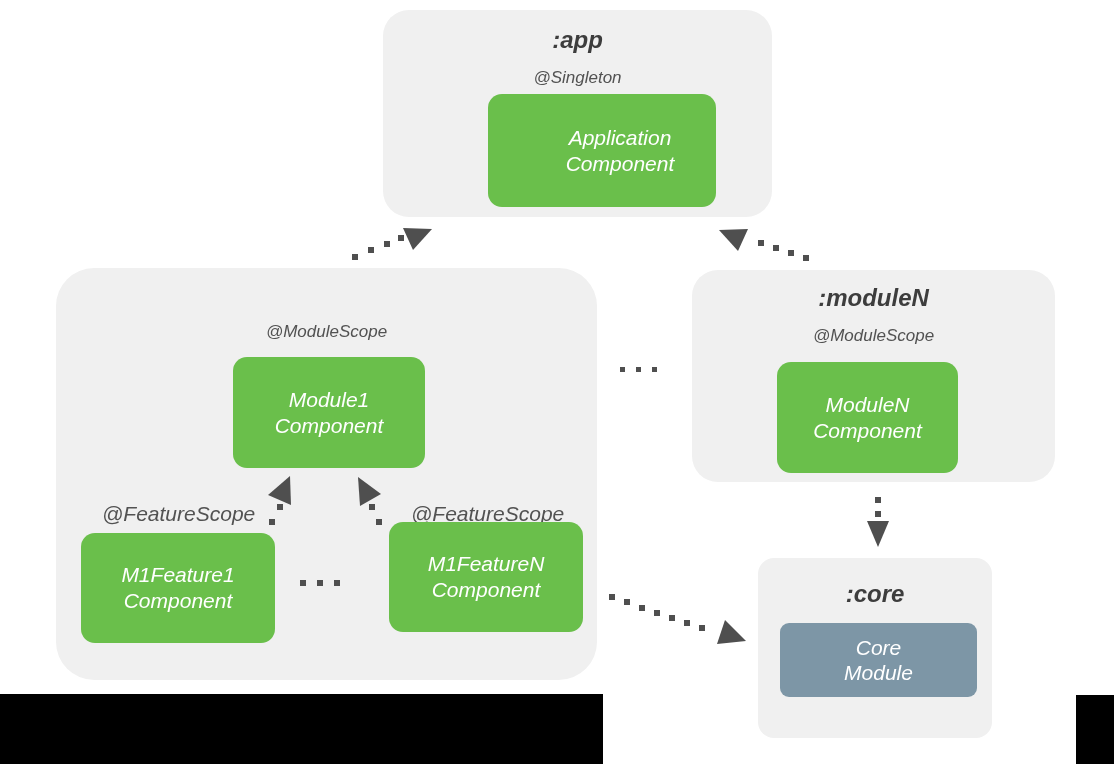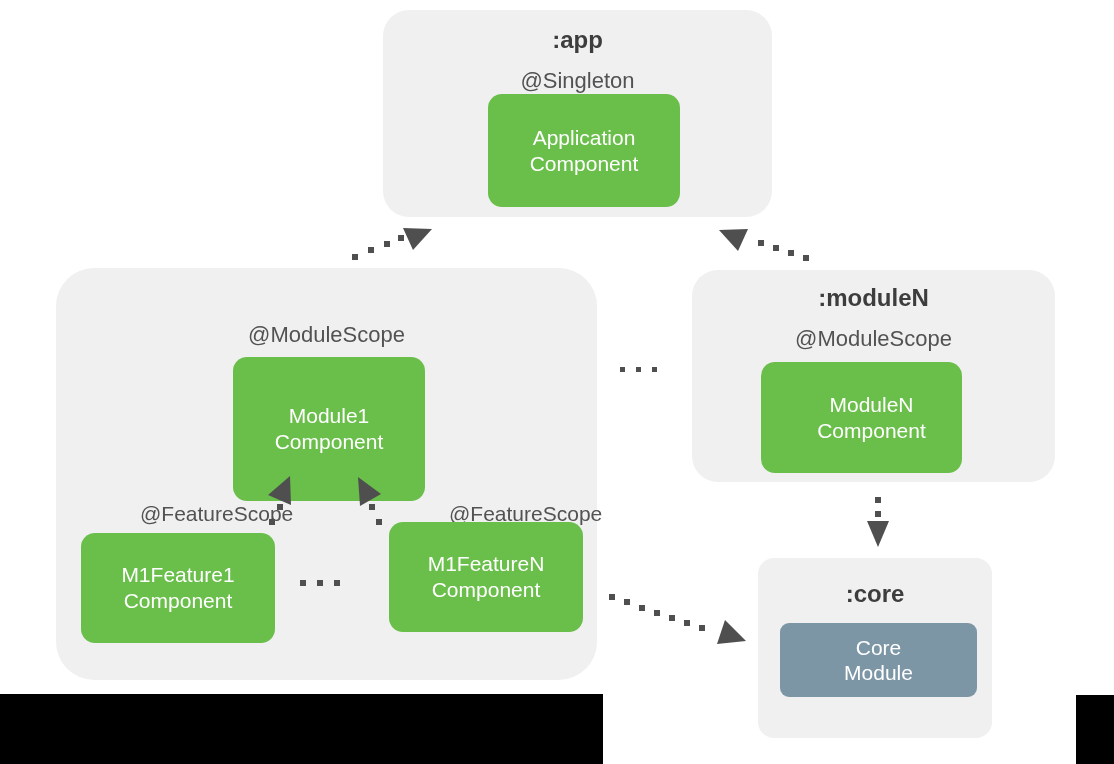--- a/index.html
+++ b/index.html
@@ -11,63 +11,64 @@
     --scope-text:#525252;
     --component-text:#ffffff;
     --arrow:#4f4f4f;
     --black-bar:#000000;
   }
   html,body{margin:0;padding:0;background:var(--canvas-bg);}
   .canvas{
     position:relative;width:1114px;height:764px;overflow:hidden;
     background:var(--canvas-bg);
     font-family:"Liberation Sans", sans-serif;
+    font-style:italic;
   }
   .group{
     position:absolute;background:var(--container-bg);
   }
   .g-title{
     position:absolute;left:0;width:100%;text-align:center;
     font-size:24px;font-weight:bold;color:var(--title-text);
     white-space:nowrap;
   }
   .g-scope{
     position:absolute;left:0;width:100%;text-align:center;
-    font-size:22px;color:var(--scope-text);white-space:nowrap;
+    font-size:17px;color:var(--scope-text);white-space:nowrap;
   }
   .comp{
     position:absolute;display:flex;flex-direction:column;
     align-items:center;justify-content:center;
     border-radius:14px;background:var(--component-green);
     color:var(--component-text);font-size:21px;line-height:26px;
     text-align:center;
   }
   .comp.blue{background:var(--core-blue);border-radius:9px;}
   .feat-scope{
-    position:absolute;font-size:21px;color:var(--scope-text);white-space:nowrap;margin-left:38px;
+    position:absolute;font-size:21px;color:var(--scope-text);white-space:nowrap;
   }
   
   .group.app{left:383px;top:10px;width:389px;height:207px;border-radius:26px;}
   .group.app .g-title{top:16px;}
   .group.app .g-scope{top:58px;}
-  .group.app .comp{left:105px;top:84px;width:192px;height:113px;}
+  .group.app .comp{left:105px;top:84px;width:192px;height:113px;padding-left:36px;}
   
   .group.module1{left:56px;top:268px;width:541px;height:412px;border-radius:38px;}
   .group.module1 .g-title{top:14px;}
   .group.module1 .g-scope{top:54px;}
-  .group.module1 .comp.main{left:177px;top:89px;width:192px;height:144px;}
+  .group.module1 .comp.main{left:177px;top:89px;width:192px;height:111px;}
   .feat-scope.left{left:46px;top:234px;}
   .feat-scope.right{left:355px;top:234px;}
   .group.module1 .comp.f1{left:25px;top:265px;width:194px;height:110px;}
   .group.module1 .comp.fn{left:333px;top:254px;width:194px;height:110px;}
   
   .group.moduleN{left:692px;top:270px;width:363px;height:212px;border-radius:26px;}
   .group.moduleN .g-title{top:14px;}
   .group.moduleN .g-scope{top:56px;}
-  .group.moduleN .comp{left:69px;top:92px;width:181px;height:111px;padding-left:20px;}
+  .group.moduleN .comp{left:85px;top:92px;width:181px;height:111px;}
   
   .group.core{left:758px;top:558px;width:234px;height:180px;border-radius:16px;}
   .group.core .g-title{top:22px;}
   .group.core .comp{left:22px;top:65px;width:197px;height:74px;line-height:25px;}
   
   .overlay{position:absolute;left:0;top:0;width:1114px;height:764px;pointer-events:none;}
   .overlay rect,.overlay polygon{fill:var(--arrow);}
   
   .blackbar{position:absolute;background:var(--black-bar);}
   .blackbar.left{left:0;top:694px;width:603px;height:70px;}

